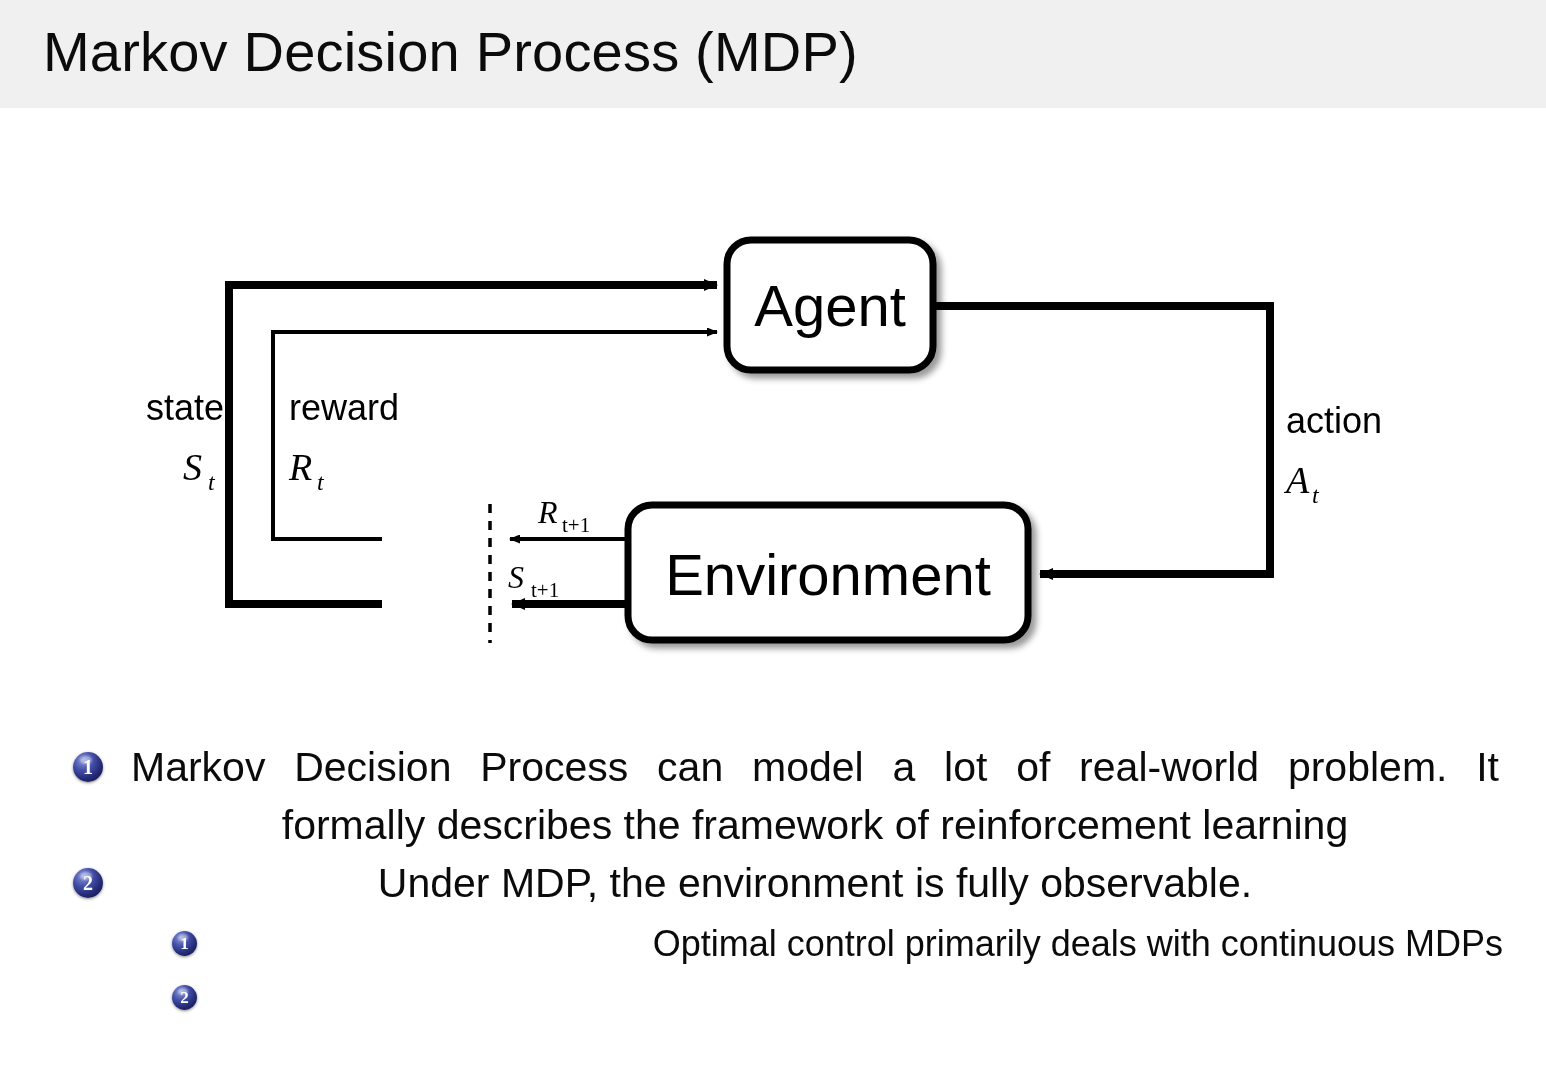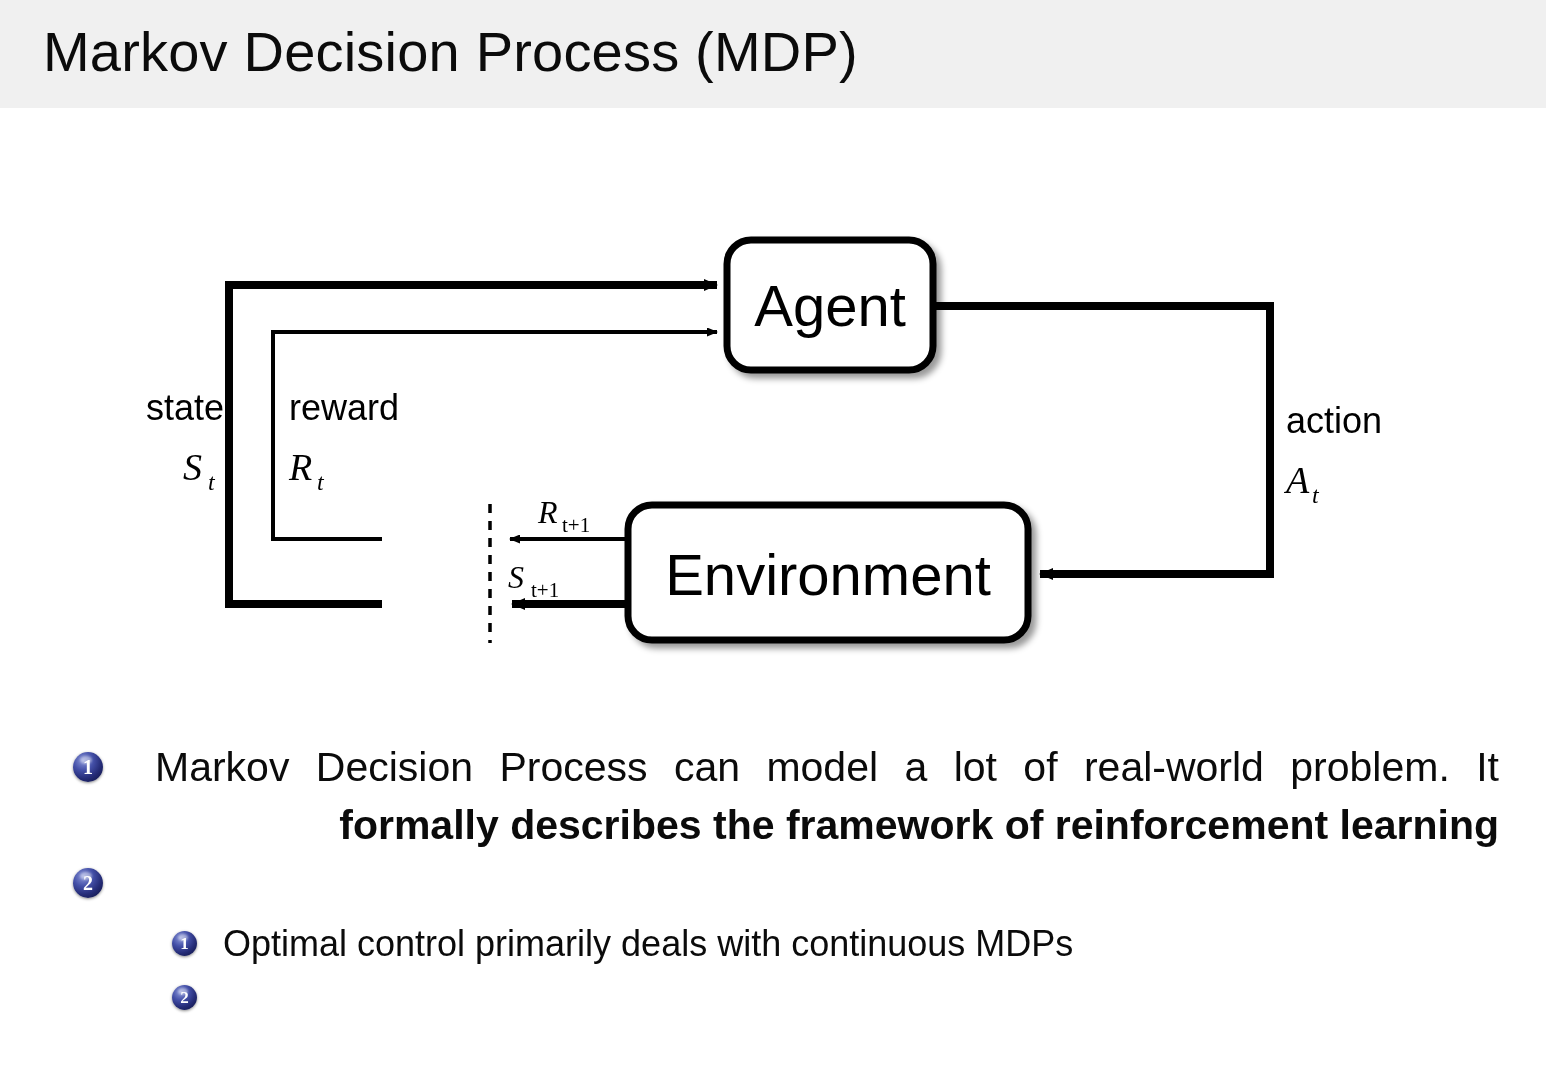--- a/index.html
+++ b/index.html
@@ -143,48 +143,46 @@
     left: 131px;
     width: 1368px;
     font-size: 41px;
     line-height: 58px;
     color: #0b0b0b;
     text-align: justify;
     font-family: "Liberation Sans", "DejaVu Sans", sans-serif;
   }
   .lvl1-text .lastline {
     display: block;
-    text-align: right;
-    font-weight: bold;
+    text-align: center;
   }
   .lvl1-text .justline {
     display: block;
     text-align: justify;
     text-align-last: justify;
-    margin-left: 24px;
   }
 
   
   .lvl2 .bullet-badge {
     width: 25px;
     height: 25px;
     left: 172px;
   }
   .lvl2 .badge-num {
     font-size: 17px;
     line-height: 25px;
   }
   .lvl2-text {
     position: absolute;
     left: 223px;
     width: 1280px;
     font-size: 36px;
     line-height: 52px;
     color: #0b0b0b;
-    text-align: left;
+    text-align: right;
     white-space: nowrap;
     font-family: "Liberation Sans", "DejaVu Sans", sans-serif;
   }
 </style>
 </head>
 <body>
 
 <div id="header-band"></div>
 <div id="page-title">Markov Decision Process (MDP)</div>
 
@@ -273,20 +271,23 @@
     <div class="lvl1-text" style="top:0px;">
       <span class="justline">Markov Decision Process can model a lot of real-world problem. It</span>
       <span class="lastline">formally describes the framework of reinforcement learning</span>
     </div>
   </div>
 
   <div class="bullet-row lvl1" style="height:64px;">
     <div class="bullet-badge" style="top:14px;">
       <span class="badge-num">2</span>
     </div>
+    <div class="lvl1-text" style="top:0px;">
+      <span class="lastline">Under MDP, the environment is fully observable.</span>
+    </div>
   </div>
 
   <div class="bullet-row lvl2" style="height:54px;">
     <div class="bullet-badge" style="top:13px;">
       <span class="badge-num">1</span>
     </div>
     <div class="lvl2-text" style="top:0px;">
       <span>Optimal control primarily deals with continuous MDPs</span>
     </div>
   </div>

